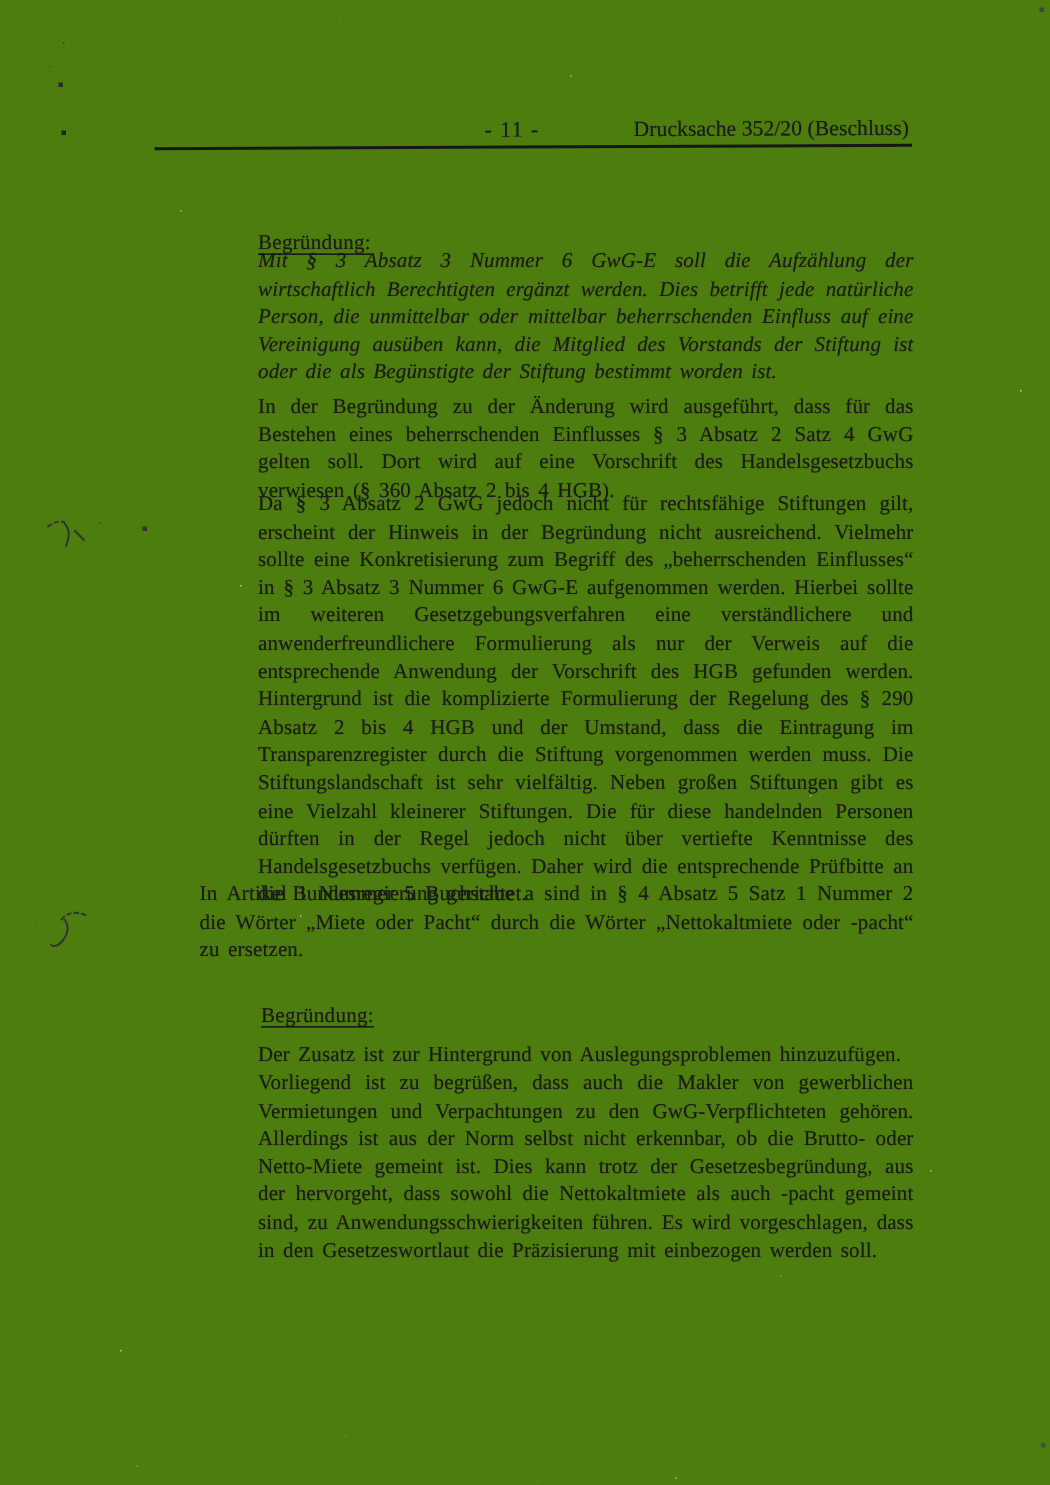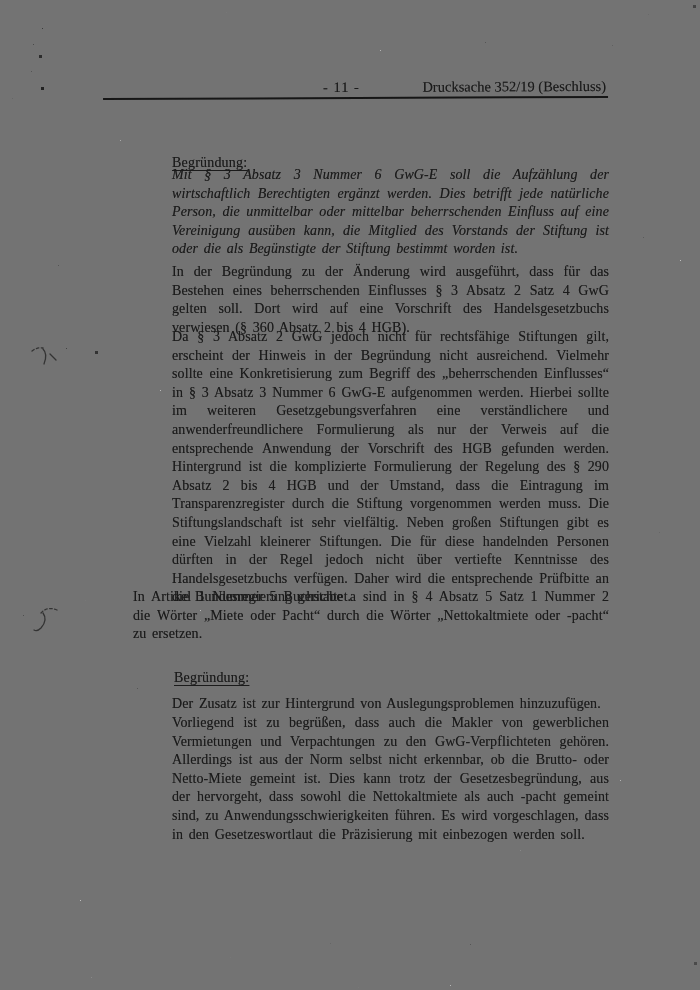--- a/index.html
+++ b/index.html
@@ -1,20 +1,20 @@
 <!DOCTYPE html>
 <html lang="de"><head>
 <meta charset="utf-8">
 <style>
   html,body{margin:0;padding:0;background:#e8e8e8;}
   .page{
     position:relative;
     width:700px;height:990px;
     margin:0 auto;
-    background:#737373;
+    background:#4d7c0f;
     overflow:hidden;
     font-family:"Liberation Serif","DejaVu Serif",serif;
     color:#1b1b1b;
     text-shadow:0 0 0.5px rgba(25,25,25,0.55);
   }
   .abs{position:absolute;}
   
   .header-rule{
     left:103px;top:74px;width:505px;height:23px;
     border-bottom:2px solid #161616;
@@ -78,21 +78,21 @@
     <path d="M14,6 Q19,11 15,21"></path>
     <path d="M21,11 l6,6"></path>
   </svg>
   <svg class="abs mark" style="left:32px;top:604px;" width="30" height="34" viewBox="0 0 30 34">
     <path d="M9,9 Q15,2 25,6" stroke-dasharray="2.5,2.5"></path>
     <path d="M11,9 Q16,16 9,24 Q5,28 2,26"></path>
   </svg>
 
   <div class="abs header-rule">
     <span class="page-number">- 11 -</span>
-    <span class="doc-ref">Drucksache 352/19 (Beschluss)</span>
+    <span class="doc-ref">Drucksache 352/20 (Beschluss)</span>
   </div>
 
   <div class="abs sec-heading col-main" style="top:155px;">Begründung:</div>
   <p class="abs para col-main" style="top:166px;margin:0;font-style:italic;">Mit § 3 Absatz 3 Nummer 6 GwG-E soll die Aufzählung der wirtschaftlich Berechtigten ergänzt werden. Dies betrifft jede natürliche Person, die unmittelbar oder mittelbar beherrschenden Einfluss auf eine Vereinigung ausüben kann, die Mitglied des Vorstands der Stiftung ist oder die als Begünstigte der Stiftung bestimmt worden ist.</p>
   <p class="abs para col-main" style="top:263px;margin:0;">In der Begründung zu der Änderung wird ausgeführt, dass für das Bestehen eines beherrschenden Einflusses § 3 Absatz 2 Satz 4 GwG gelten soll. Dort wird auf eine Vorschrift des Handelsgesetzbuchs verwiesen (§ 360 Absatz 2 bis 4 HGB).</p>
   <p class="abs para col-main" style="top:328px;margin:0;">Da § 3 Absatz 2 GwG jedoch nicht für rechtsfähige Stiftungen gilt, erscheint der Hinweis in der Begründung nicht ausreichend. Vielmehr sollte eine Konkretisierung zum Begriff des „beherrschenden Einflusses“ in § 3 Absatz 3 Nummer 6 GwG-E aufgenommen werden. Hierbei sollte im weiteren Gesetzgebungsverfahren eine verständlichere und anwenderfreundlichere Formulierung als nur der Verweis auf die entsprechende Anwendung der Vorschrift des HGB gefunden werden. Hintergrund ist die komplizierte Formulierung der Regelung des § 290 Absatz 2 bis 4 HGB und der Umstand, dass die Eintragung im Transparenzregister durch die Stiftung vorgenommen werden muss. Die Stiftungslandschaft ist sehr vielfältig. Neben großen Stiftungen gibt es eine Vielzahl kleinerer Stiftungen. Die für diese handelnden Personen dürften in der Regel jedoch nicht über vertiefte Kenntnisse des Handelsgesetzbuchs verfügen. Daher wird die entsprechende Prüfbitte an die Bundesregierung gerichtet.</p>
 
   <p class="abs para" style="left:133px;top:588px;width:476px;margin:0;">In Artikel 1 Nummer 5 Buchstabe a sind in § 4 Absatz 5 Satz 1 Nummer 2 die Wörter „Miete oder Pacht“ durch die Wörter „Nettokaltmiete oder -pacht“ zu ersetzen.</p>
 
   <div class="abs sec-heading" style="left:174px;top:670px;">Begründung:</div>

